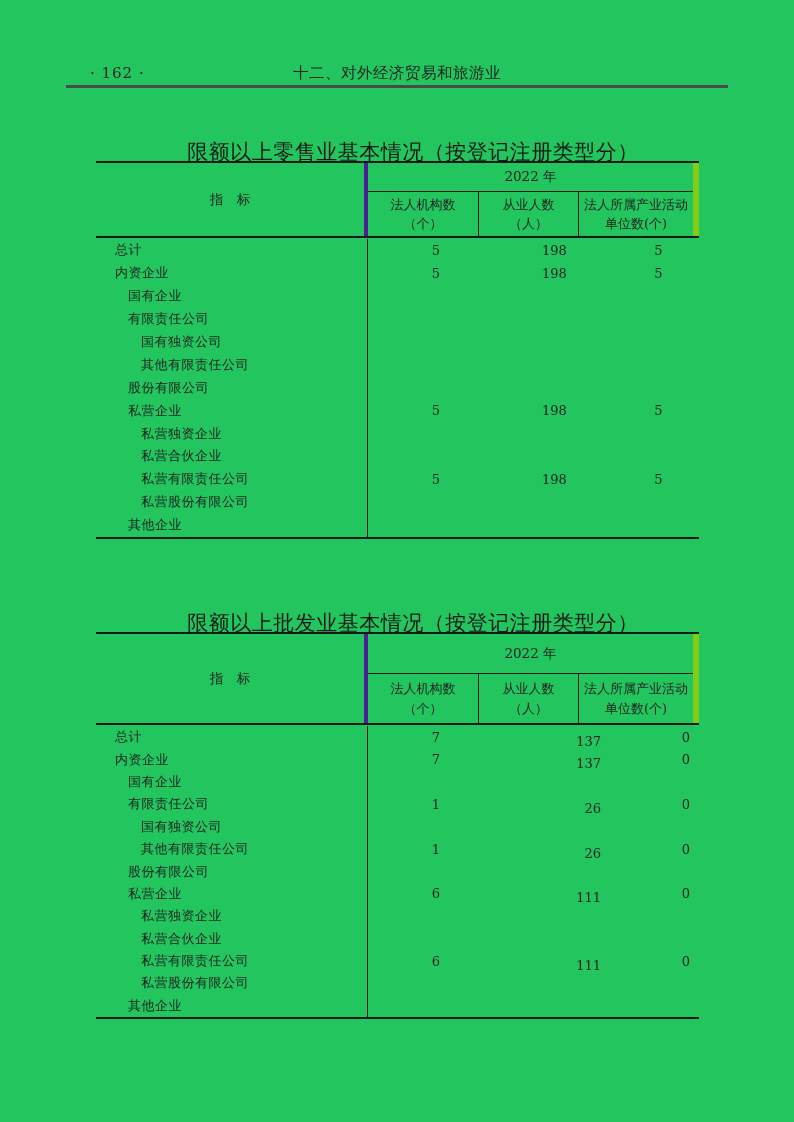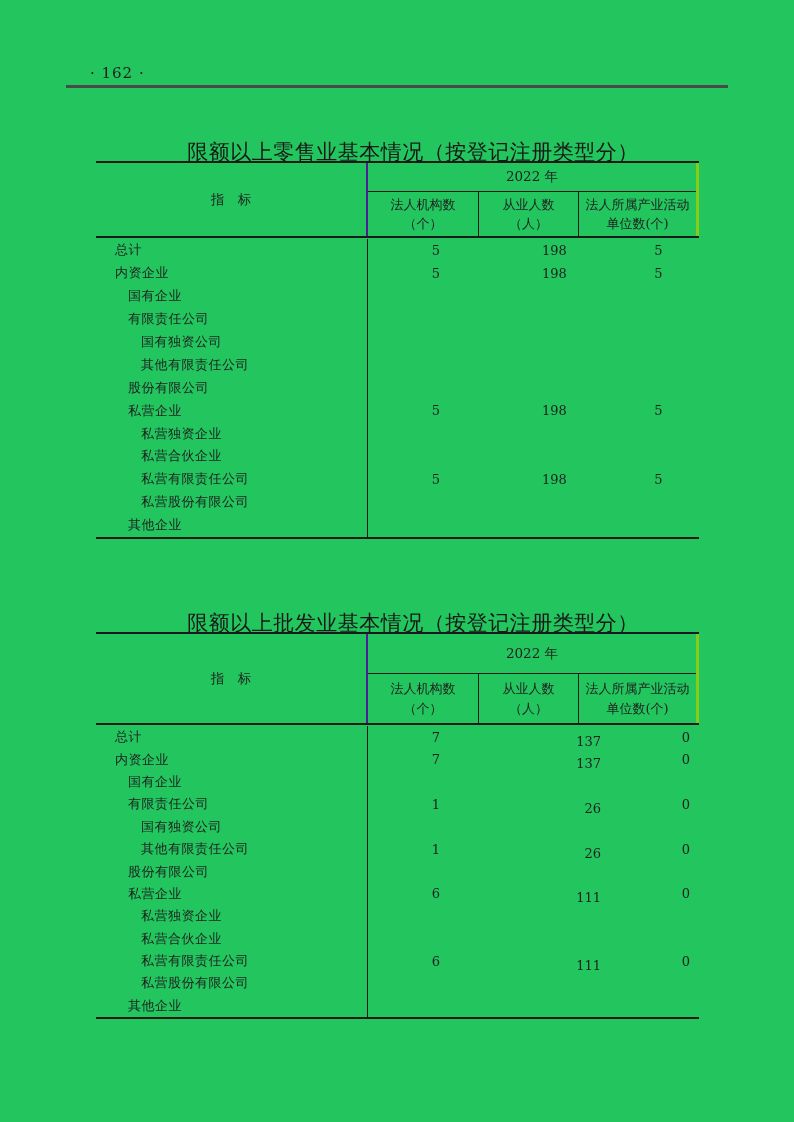--- a/index.html
+++ b/index.html
@@ -42,27 +42,27 @@
     box-sizing: border-box;
     border-top: 2px solid #1a1a1a;
     border-bottom: 2.5px solid #1a1a1a;
   }
   .t1 .yb-table { top: 161px; }
   .t2 .yb-table { top: 632px; }
 
   .tbl-header { display: flex; border-bottom: 2px solid #1a1a1a; }
   .stub-head {
     width: 272px; box-sizing: border-box;
-    border-right: 2px solid #4c1d95;
+    border-right: 4px solid #4c1d95;
     display: flex; align-items: center; justify-content: center;
     font-size: 13.5px;
   }
   .head-right {
     flex: 1; display: flex; flex-direction: column;
-    border-right: 3px solid #84cc16; box-sizing: border-box;
+    border-right: 6px solid #84cc16; box-sizing: border-box;
   }
   .year-row {
     border-bottom: 1px solid #1a1a1a;
     display: flex; align-items: center; justify-content: center;
     font-size: 13.5px;
   }
   .t1 .year-row { height: 28px; }
   .t2 .year-row { height: 39px; }
   .col-heads { display: flex; }
   .t1 .col-heads { height: 44px; }
@@ -94,20 +94,21 @@
   .cell.val.vc3 { flex: 1; }
   .cell.val.a-right { justify-content: flex-end; }
   .cell.val.vc2.a-right { padding-right: 4px; margin-top: 8px; }
   .cell.val.vc3.a-right { padding-right: 9px; }
 </style>
 </head>
 <body>
 
 <div class="page">
   <div class="page-num">· 162 ·</div>
+  <div class="chapter-title">十二、对外经济贸易和旅游业</div>
   <div class="header-rule"></div>
   <div id="tables-root">
       <section class="tbl-section t1">
     <h2 class="tbl-title">限额以上零售业基本情况（按登记注册类型分）</h2>
     <div class="yb-table">
       <div class="tbl-header">
         <div class="stub-head">
           <span class="stub-label">指　标</span>
         </div>
         <div class="head-right">

